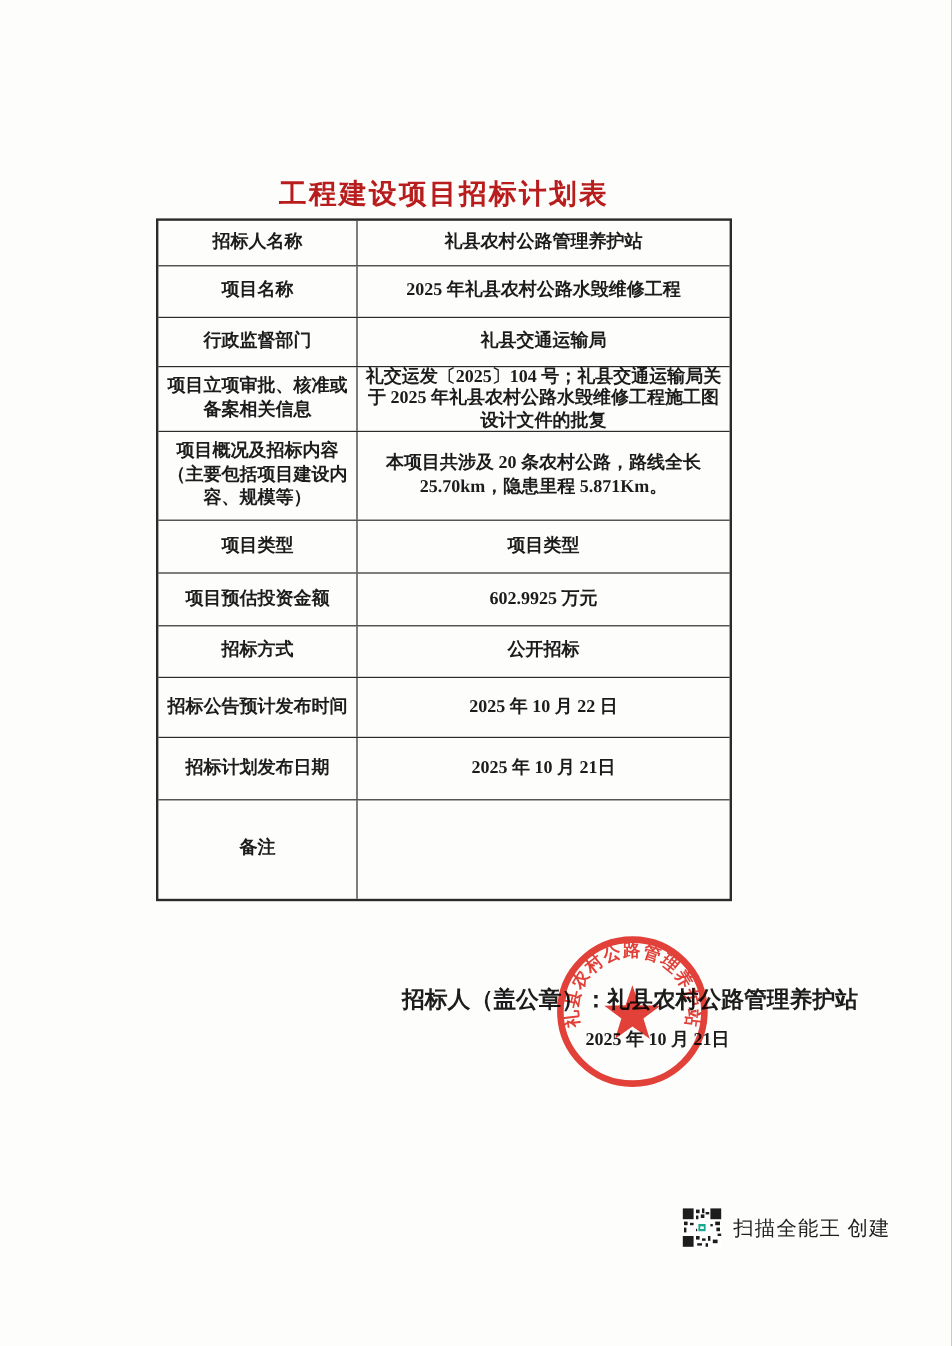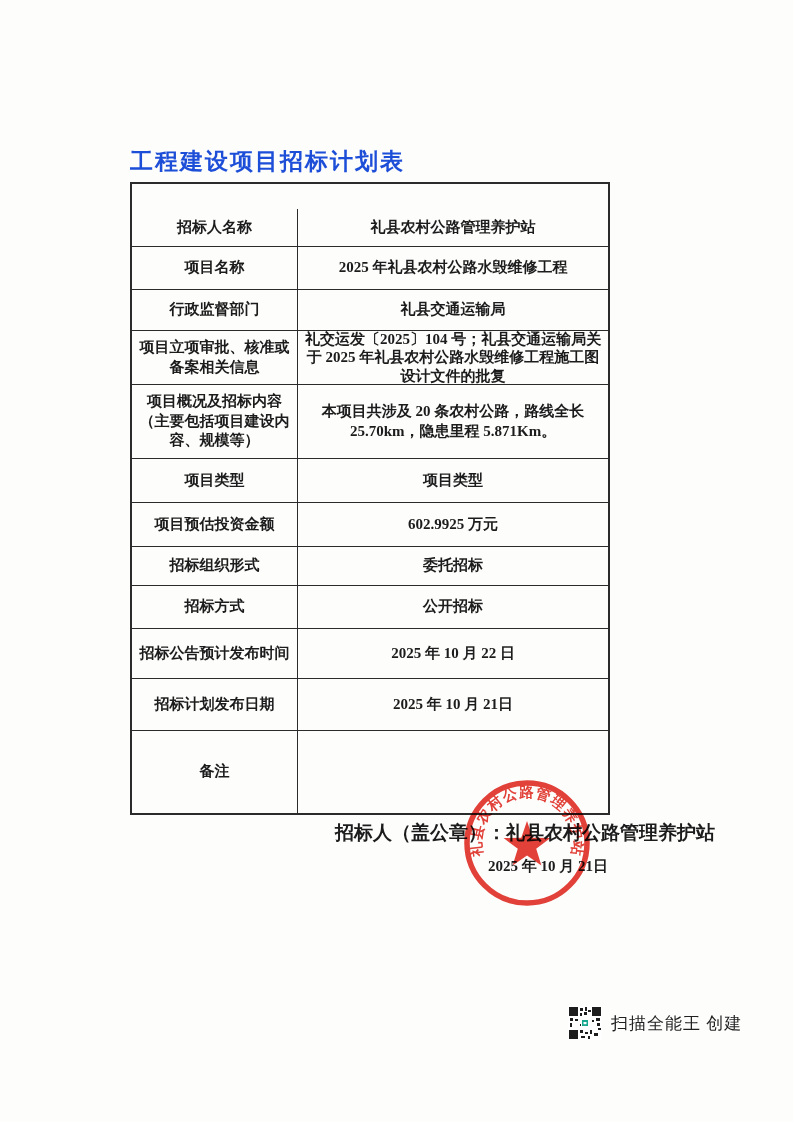--- a/index.html
+++ b/index.html
@@ -8,34 +8,34 @@
     width:793px;height:1122px;
     margin:0 auto;
     background:#fdfdfc;
     overflow:hidden;
     font-family:"Liberation Serif", serif;
     color:#1c1c1c;
   }
   .doc-title{
     position:absolute;
     left:130px;top:146px;width:480px;
-    text-align:left;
+    text-align:center;
     font-size:23px;font-weight:bold;
     letter-spacing:2px;
-    color:#1d4ed8;
+    color:#b91c1c;
   }
   .bid-table{
     position:absolute;
     left:130px;top:182px;width:480px;
     border:2px solid #2b2b2b;
     box-sizing:border-box;
     display:flex;flex-direction:column;
   }
   .trow{display:flex;border-top:1.5px solid #2b2b2b;box-sizing:border-box;}
-  .trow:first-child{border-top:none;margin-top:25px;}
+  .trow:first-child{border-top:none;}
   .cell-label{
     width:166px;min-width:166px;box-sizing:border-box;
     border-right:1.5px solid #2b2b2b;
     display:flex;align-items:center;justify-content:center;
     text-align:center;
     font-weight:bold;font-size:15px;line-height:1.3;
     padding:2px 6px;
   }
   .cell-value{
     flex:1;box-sizing:border-box;
@@ -103,24 +103,20 @@
       <div class="cell-value">本项目共涉及 20 条农村公路，路线全长 25.70km，隐患里程 5.871Km。</div>
     </div>
     <div class="trow r6">
       <div class="cell-label">项目类型</div>
       <div class="cell-value">项目类型</div>
     </div>
     <div class="trow r7">
       <div class="cell-label">项目预估投资金额</div>
       <div class="cell-value">602.9925 万元</div>
     </div>
-    <div class="trow r8">
-      <div class="cell-label">招标组织形式</div>
-      <div class="cell-value">委托招标</div>
-    </div>
     <div class="trow r9">
       <div class="cell-label">招标方式</div>
       <div class="cell-value">公开招标</div>
     </div>
     <div class="trow r10">
       <div class="cell-label">招标公告预计发布时间</div>
       <div class="cell-value">2025 年 10 月 22 日</div>
     </div>
     <div class="trow r11">
       <div class="cell-label">招标计划发布日期</div>

